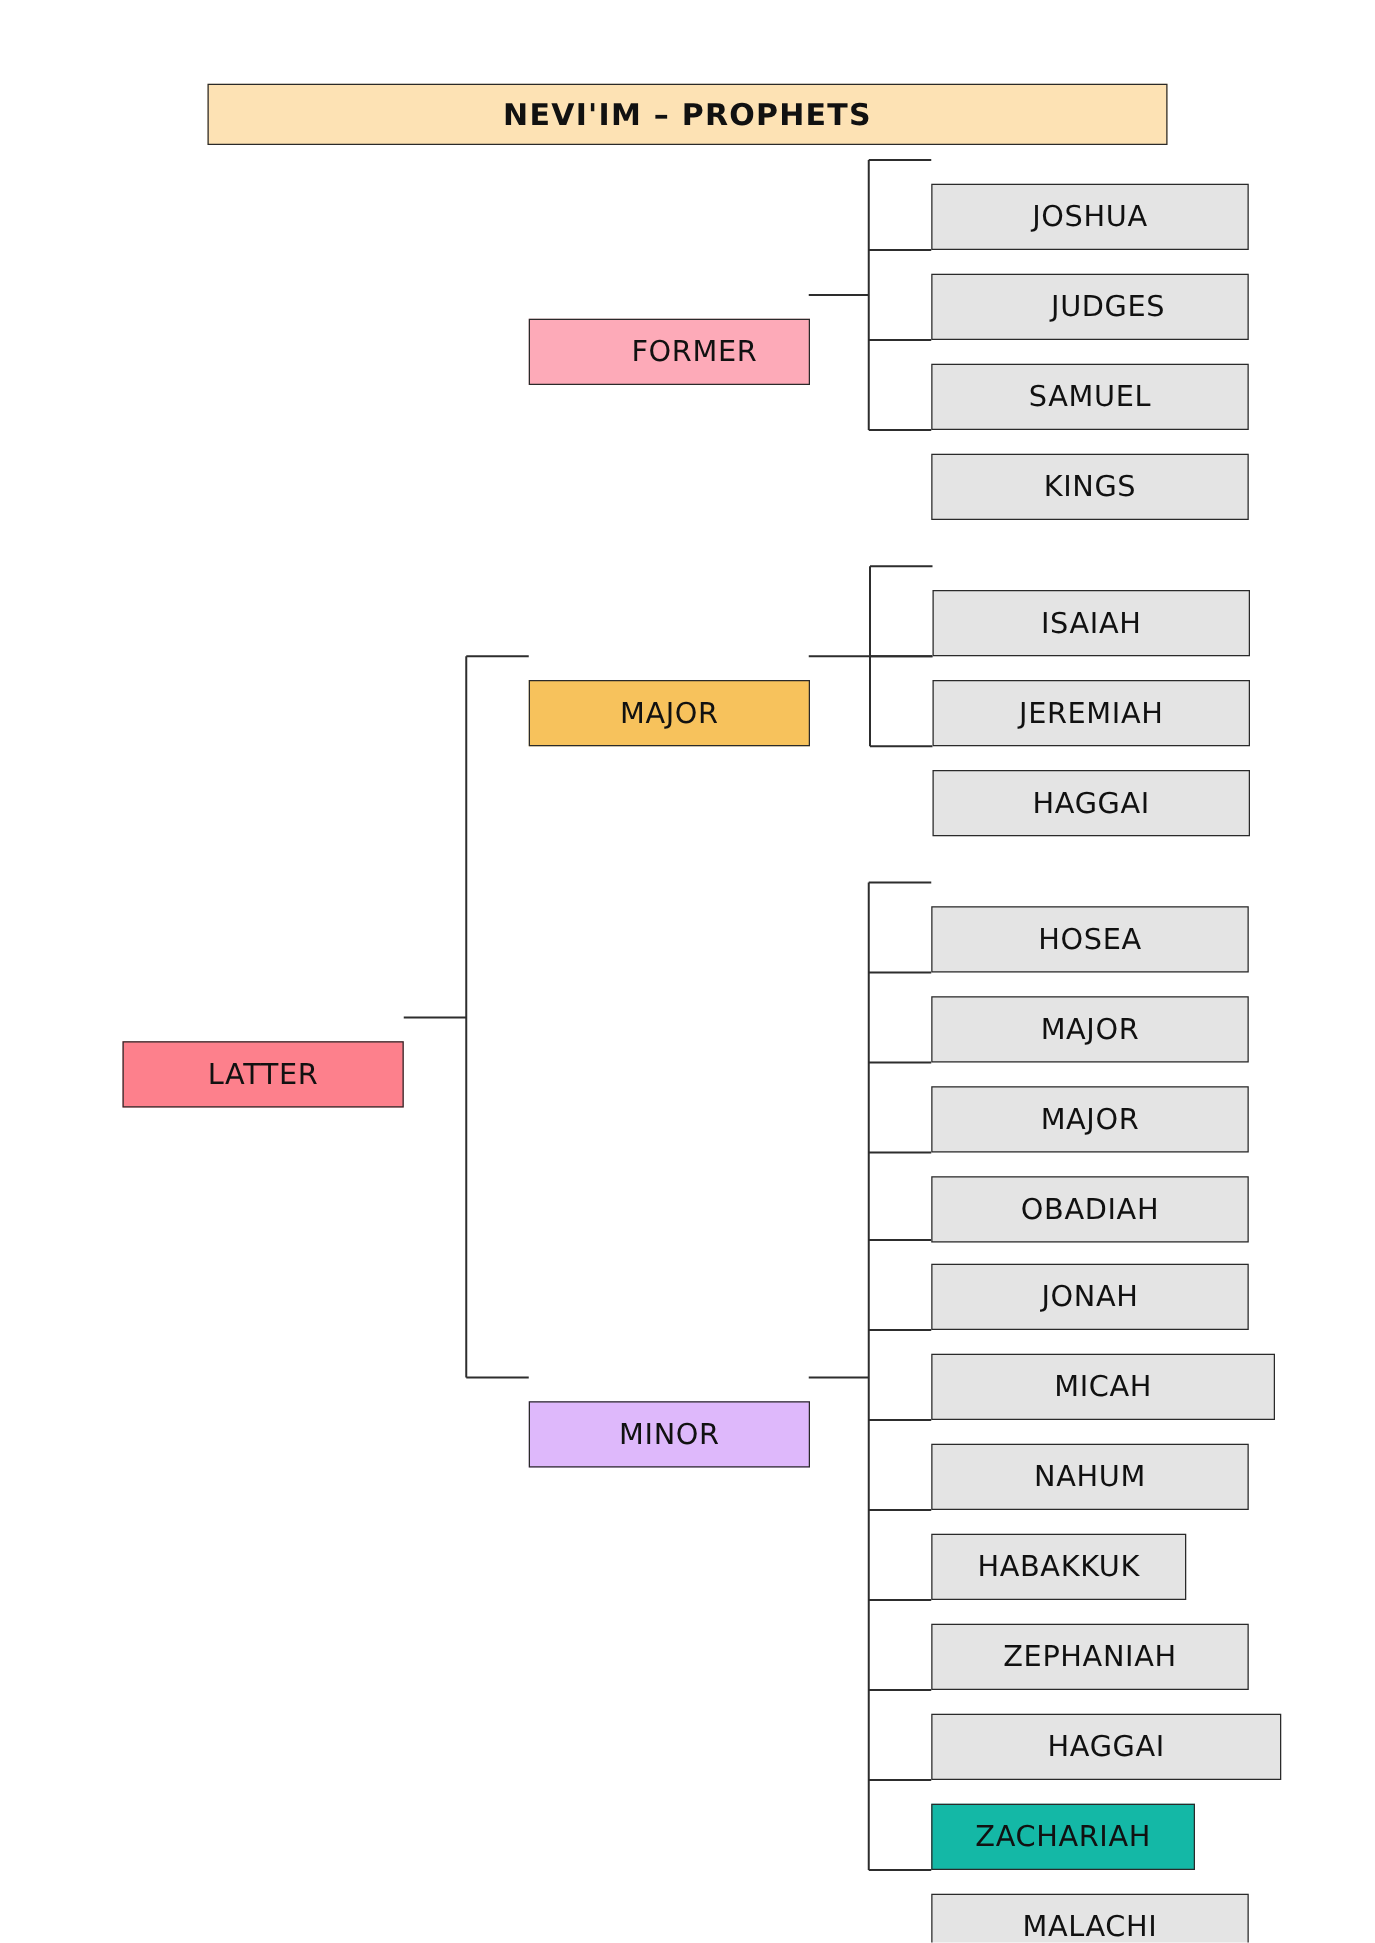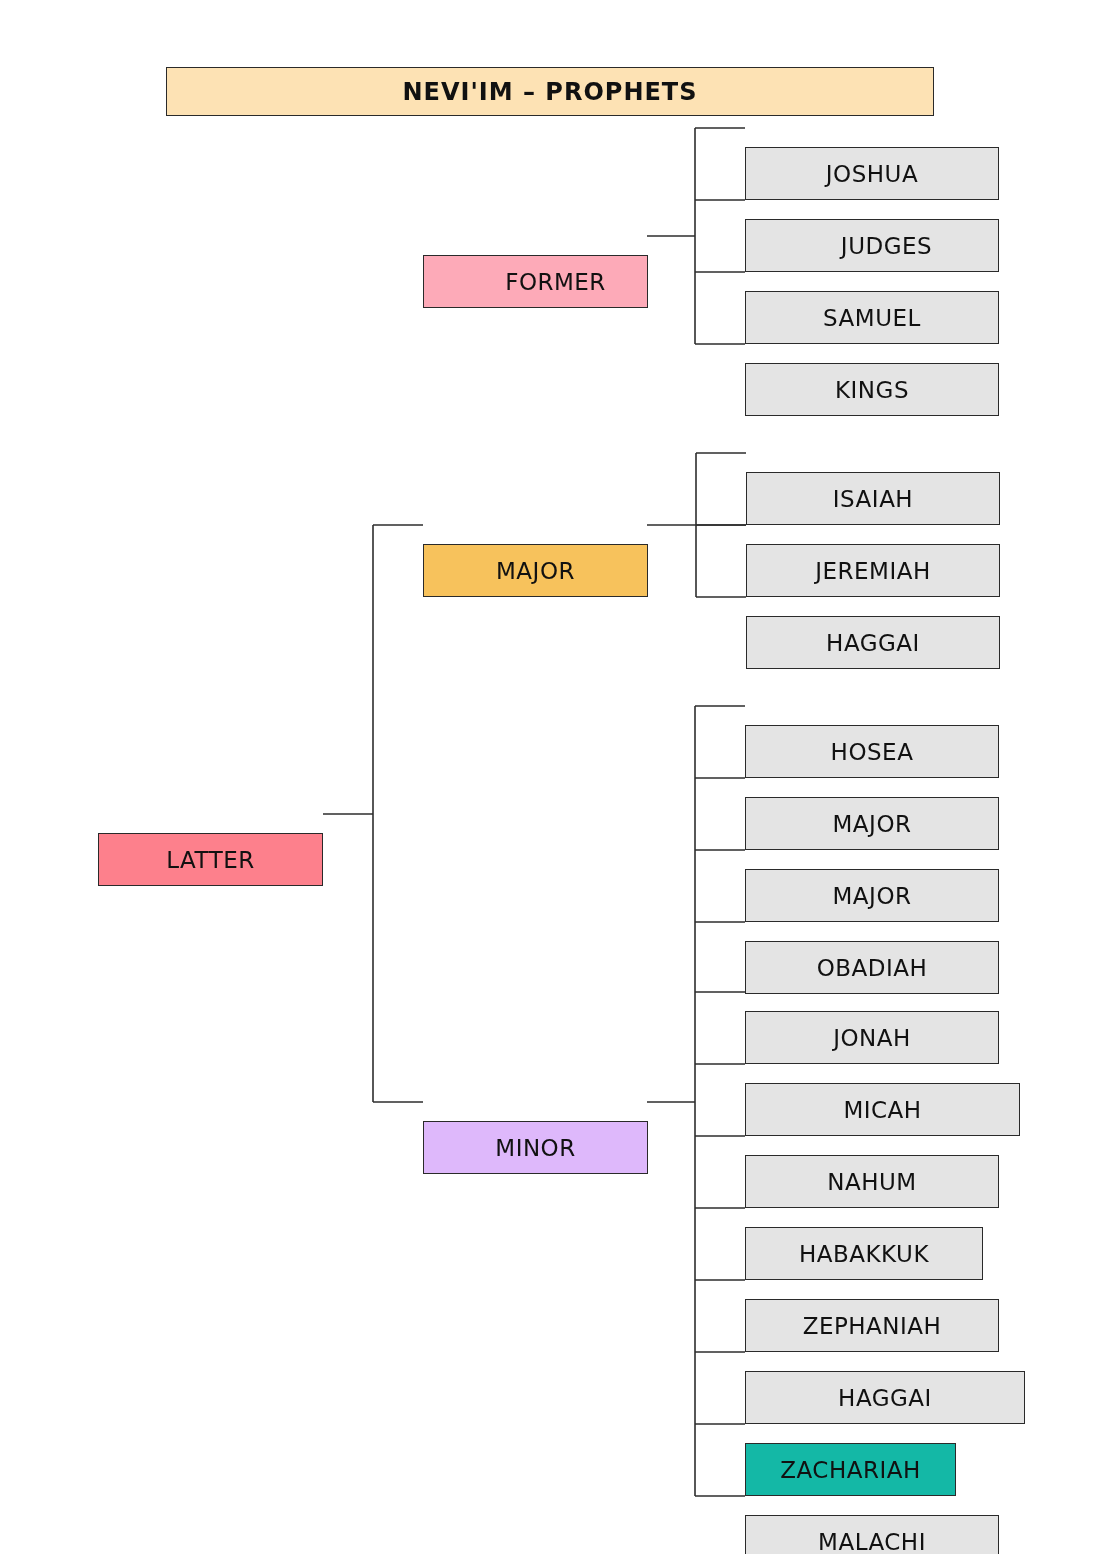--- a/index.html
+++ b/index.html
@@ -65,18 +65,18 @@
     <div class="box leaf" style="left: 746px; width: 254px; top: 427px; background: rgb(228, 228, 228);">ISAIAH</div>
     <div class="box leaf" style="left: 746px; width: 254px; top: 499px; background: rgb(228, 228, 228);">JEREMIAH</div>
     <div class="box leaf" style="left: 746px; width: 254px; top: 571px; background: rgb(228, 228, 228);">HAGGAI</div>
     <div class="box leaf" style="left: 745px; width: 254px; top: 680px; background: rgb(228, 228, 228);">HOSEA</div>
     <div class="box leaf" style="left: 745px; width: 254px; top: 752px; background: rgb(228, 228, 228);">MAJOR</div>
     <div class="box leaf" style="left: 745px; width: 254px; top: 824px; background: rgb(228, 228, 228);">MAJOR</div>
     <div class="box leaf" style="left: 745px; width: 254px; top: 896px; background: rgb(228, 228, 228);">OBADIAH</div>
     <div class="box leaf" style="left: 745px; width: 254px; top: 966px; background: rgb(228, 228, 228);">JONAH</div>
     <div class="box leaf" style="left: 745px; width: 275px; top: 1038px; background: rgb(228, 228, 228);">MICAH</div>
     <div class="box leaf" style="left: 745px; width: 254px; top: 1110px; background: rgb(228, 228, 228);">NAHUM</div>
-    <div class="box leaf" style="left: 745px; width: 238px; top: 1182px; background: rgb(228, 228, 228);">HABAKKUK</div>
+    <div class="box leaf" style="left: 745px; width: 204px; top: 1182px; background: rgb(228, 228, 228);">HABAKKUK</div>
     <div class="box leaf" style="left: 745px; width: 254px; top: 1254px; background: rgb(228, 228, 228);">ZEPHANIAH</div>
     <div class="box leaf" style="left: 745px; width: 280px; top: 1326px; background: rgb(228, 228, 228);">HAGGAI</div>
     <div class="box leaf" style="left: 745px; width: 211px; top: 1398px; background: #14b8a6;">ZACHARIAH</div>
     <div class="box leaf" style="left: 745px; width: 254px; top: 1470px; background: rgb(228, 228, 228);">MALACHI</div>
   </div>
 
 </body></html>

